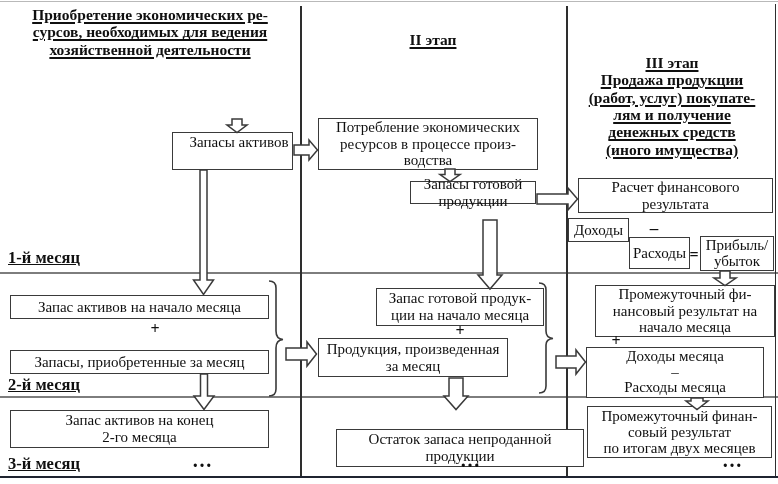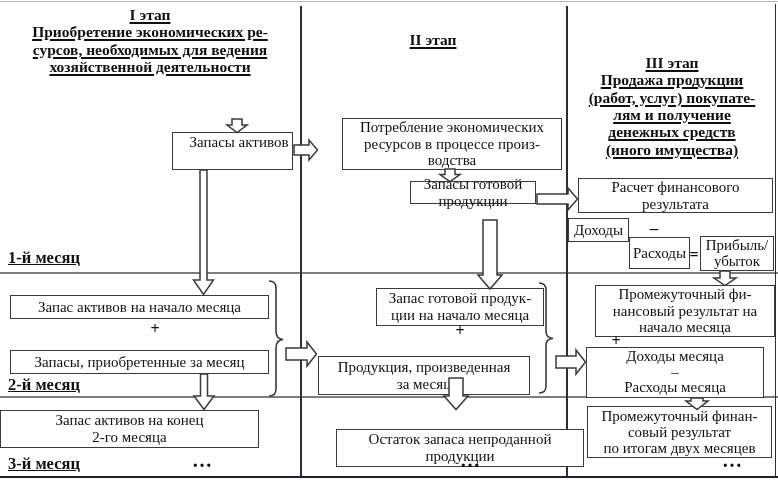--- a/index.html
+++ b/index.html
@@ -33,40 +33,39 @@
 
   <div class="rule" style="left:0;top:0.5px;width:778px;height:1.5px;background:#b9b9b9;"></div>
   <div class="rule" style="left:0;top:272px;width:778px;height:2px;background:#7d7d7d;"></div>
   <div class="rule" style="left:0;top:396px;width:778px;height:2px;background:#7d7d7d;"></div>
   <div class="rule" style="left:0;top:475.5px;width:778px;height:2.5px;background:#1f2430;"></div>
   <div class="rule" style="left:300px;top:6px;width:1.7px;height:470px;background:#2e2e2e;"></div>
   <div class="rule" style="left:566px;top:6px;width:1.7px;height:470px;background:#2e2e2e;"></div>
   <div class="rule" style="left:774.6px;top:4px;width:1.6px;height:472px;background:#2e2e2e;"></div>
 
   <div class="hdr" style="left:2px;top:6px;width:296px;">
-    <span>I этап</span>
     <span>Приобретение экономических ре-
 сурсов, необходимых для ведения
 хозяйственной деятельности</span>
   </div>
   <div class="hdr" style="left:302px;top:31px;width:262px;">
     <span>II этап</span>
   </div>
   <div class="hdr" style="left:569px;top:54px;width:206px;">
     <span>III этап</span>
     <span>Продажа продукции
 (работ, услуг) покупате-
 лям и получение
 денежных средств
 (иного имущества)</span>
   </div>
 
   <div class="box top-align" style="left:172px;top:132px;width:121px;height:38px;padding-left:15px;">Запасы активов</div>
 
-  <div class="box" style="left:318px;top:118px;width:220px;height:52px;margin-left:24px;">Потребление экономических
+  <div class="box" style="left:318px;top:118px;width:220px;height:52px;">Потребление экономических
 ресурсов в процессе произ-
 водства</div>
   <div class="box" style="left:410px;top:181px;width:126px;height:23px;">Запасы готовой
 продукции</div>
 
   <div class="box" style="left:578px;top:178px;width:195px;height:35px;">Расчет финансового
 результата</div>
   <div class="box" style="left:568px;top:218px;width:61px;height:24px;">Доходы</div>
   <div class="box" style="left:629px;top:237px;width:61px;height:32px;">Расходы</div>
   <div class="box" style="left:700px;top:236px;width:74px;height:35px;line-height:1.05;">Прибыль/
@@ -75,33 +74,33 @@
   <div class="op" style="left:687px;top:246px;width:14px;">=</div>
 
   <div class="month" style="left:8px;top:248px;">1-й месяц</div>
   <div class="box" style="left:10px;top:295px;width:259px;height:24px;">Запас активов на начало месяца</div>
   <div class="op" style="left:147px;top:320px;width:16px;">+</div>
   <div class="box" style="left:10px;top:350px;width:259px;height:24px;">Запасы, приобретенные за месяц</div>
 
   <div class="box" style="left:376px;top:288px;width:168px;height:38px;">Запас готовой продук-
 ции на начало месяца</div>
   <div class="op" style="left:452px;top:322px;width:16px;">+</div>
-  <div class="box" style="left:318px;top:356px;width:212px;height:39px;">Продукция, произведенная
+  <div class="box" style="left:318px;top:338px;width:190px;height:39px;">Продукция, произведенная
 за месяц</div>
 
   <div class="box" style="left:595px;top:285px;width:180px;height:52px;">Промежуточный фи-
 нансовый результат на
 начало месяца</div>
   <div class="op" style="left:608px;top:332px;width:16px;">+</div>
   <div class="box" style="left:586px;top:347px;width:178px;height:51px;line-height:1.05;">Доходы месяца
 –
 Расходы месяца</div>
 
   <div class="month" style="left:8px;top:375px;">2-й месяц</div>
-  <div class="box" style="left:0;top:410px;width:259px;height:38px;">Запас активов на конец
+  <div class="box" style="left:10px;top:410px;width:259px;height:38px;">Запас активов на конец
 2-го месяца</div>
   <div class="box" style="left:336px;top:429px;width:248px;height:38px;">Остаток запаса непроданной
 продукции</div>
   <div class="box" style="left:587px;top:406px;width:185px;height:52px;line-height:1.08;">Промежуточный финан-
 совый результат
 по итогам двух месяцев</div>
 
   <div class="month" style="left:8px;top:454px;">3-й месяц</div>
   <div class="dots" style="left:192px;top:449px;">…</div>
   <div class="dots" style="left:460px;top:449px;">…</div>

